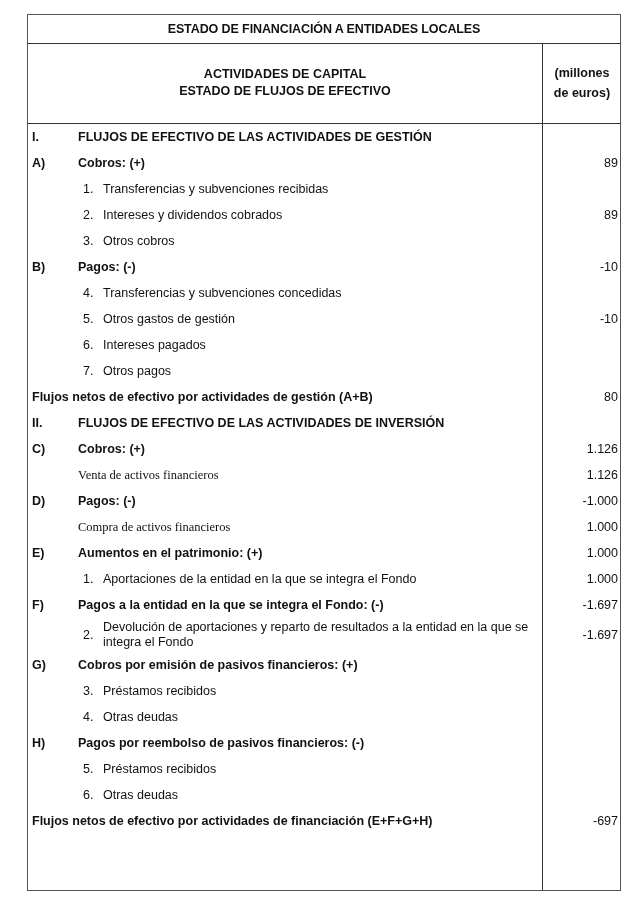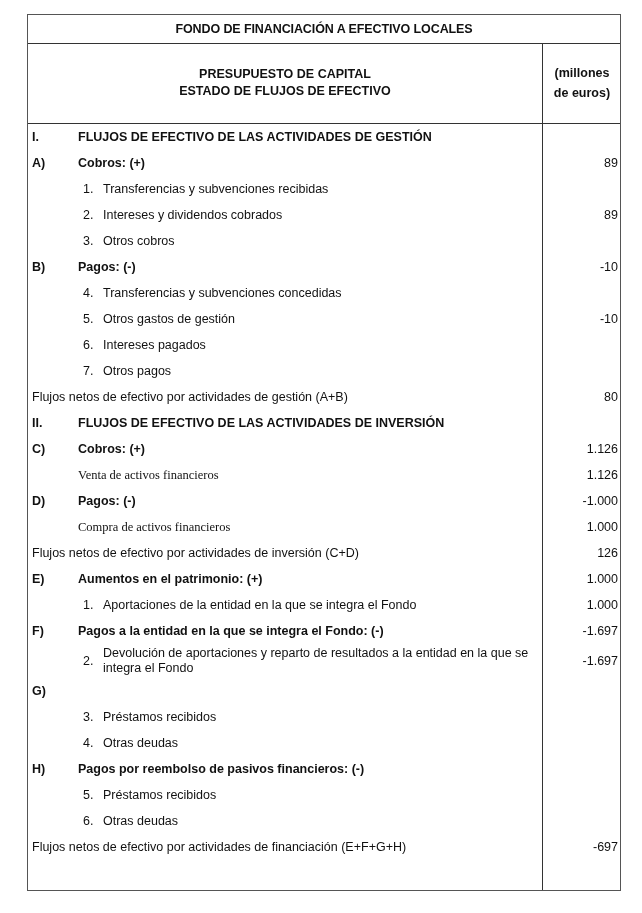--- a/index.html
+++ b/index.html
@@ -51,41 +51,41 @@
     .row .label {
       position: absolute; left: 50px; top: 0; height: 100%; width: 460px;
       display: flex; align-items: center;
     }
     .row.bold .label { font-weight: bold; }
     .row.sub .label { left: 55px; }
     .row .num {
       display: inline-block; width: 20px;
     }
     .row.plain .label { left: 50px; font-family: Liberation Serif, serif; }
-    .row.total .label { left: 4px; font-weight: normal; width: 506px; }
+    .row.total .label { left: 4px; font-weight: bold; width: 506px; }
     .row .value {
       position: absolute; left: 515px; width: 75px; top: 0; height: 100%;
       display: flex; align-items: center; justify-content: flex-end;
       font-weight: normal;
     }
     .row.tall .label { line-height: 15px; align-items: center; }
     .row.tall .label .wrap { display: inline-block; width: 432px; }
     .row.tall .label .num { align-self: center; }
   </style>
 </head>
 <body>
 
 <div class="table">
   <div class="title-row">
-    <span>FONDO DE FINANCIACIÓN A EFECTIVO LOCALES</span>
+    <span>ESTADO DE FINANCIACIÓN A ENTIDADES LOCALES</span>
   </div>
   <div class="col-divider"></div>
   <div class="head-row">
     <div class="head-title">
-      <span>PRESUPUESTO DE CAPITAL</span>
+      <span>ACTIVIDADES DE CAPITAL</span>
       <span>ESTADO DE FLUJOS DE EFECTIVO</span>
     </div>
     <div class="head-unit">
       <span>(millones</span>
       <span>de euros)</span>
     </div>
   </div>
 
   <div class="rows" id="rows">
       <div class="row bold">
@@ -172,24 +172,20 @@
       </div>
       <div class="row bold">
         <span class="code">D)</span>
         <span class="label">Pagos: (-)</span>
         <span class="value">-1.000</span>
       </div>
       <div class="row plain">
         <span class="label">Compra de activos financieros</span>
         <span class="value">1.000</span>
       </div>
-      <div class="row total">
-        <span class="label">Flujos netos de efectivo por actividades de inversión (C+D)</span>
-        <span class="value">126</span>
-      </div>
       <div class="row bold">
         <span class="code">E)</span>
         <span class="label">Aumentos en el patrimonio: (+)</span>
         <span class="value">1.000</span>
       </div>
       <div class="row sub">
         <span class="label">
           <span class="num">1.</span>
           <span>Aportaciones de la entidad en la que se integra el Fondo</span>
         </span>
@@ -202,20 +198,21 @@
       </div>
       <div class="row sub tall">
         <span class="label">
           <span class="num">2.</span>
           <span class="wrap">Devolución de aportaciones y reparto de resultados a la entidad en la que se integra el Fondo</span>
         </span>
         <span class="value">-1.697</span>
       </div>
       <div class="row bold">
         <span class="code">G)</span>
+        <span class="label">Cobros por emisión de pasivos financieros: (+)</span>
         <span class="value"></span>
       </div>
       <div class="row sub">
         <span class="label">
           <span class="num">3.</span>
           <span>Préstamos recibidos</span>
         </span>
         <span class="value"></span>
       </div>
       <div class="row sub">

